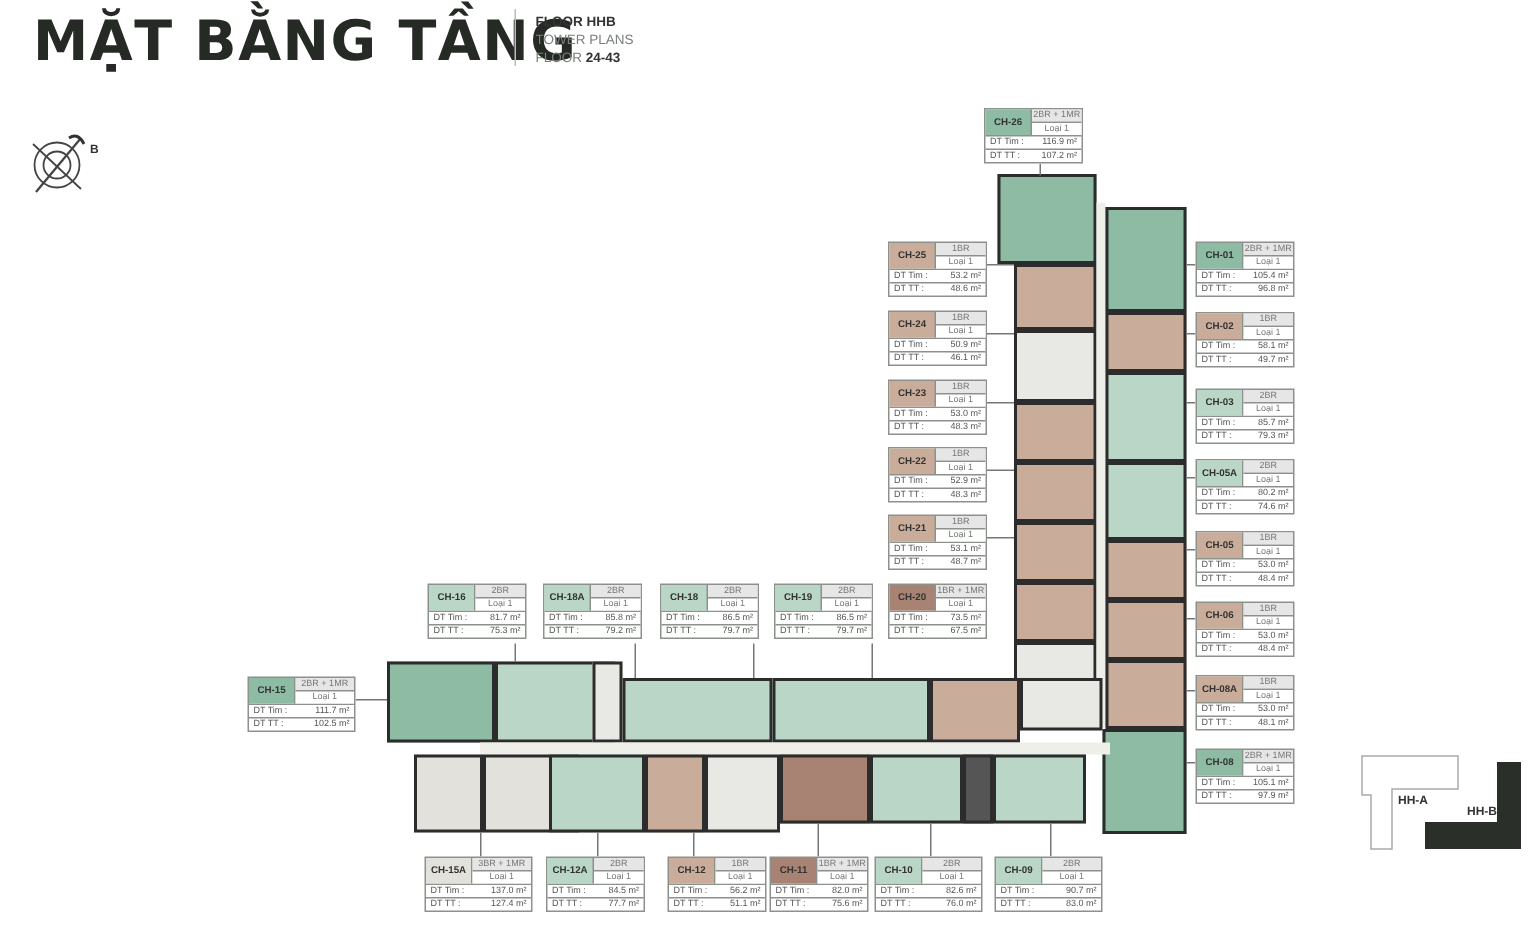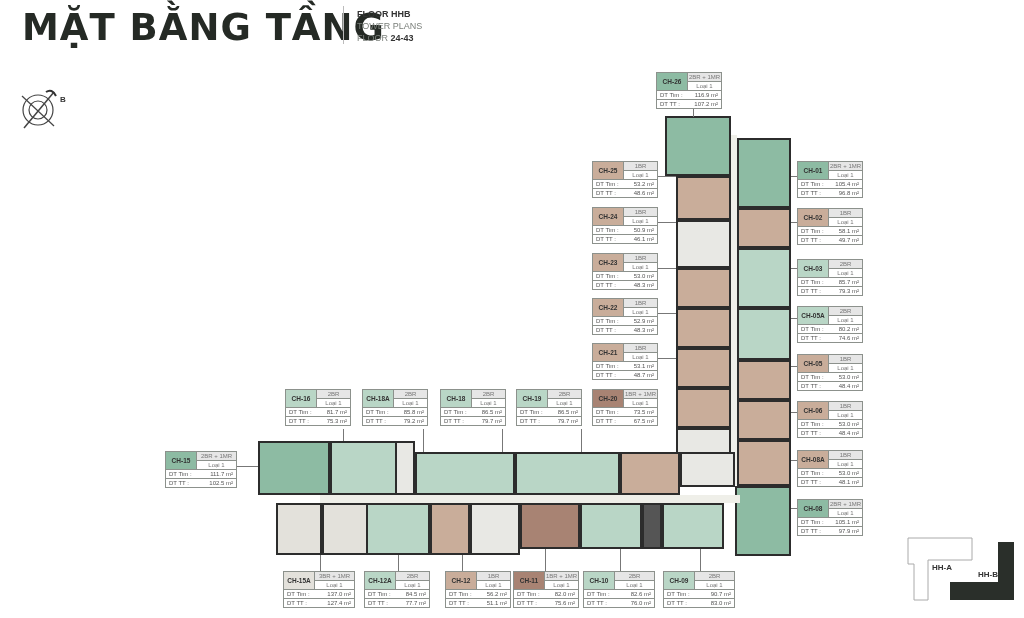--- a/index.html
+++ b/index.html
@@ -19,21 +19,21 @@
   .unit .row + .row{border-top:1px solid #8c918c;}
   .green .code{background:#b9d6c6;}
   .dgreen .code{background:#8dbba3;}
   .brown .code{background:#c9ad9a;}
   .dbrown .code{background:#a88373;}
   .grey .code{background:#e3e1db;}
   .plan{position:absolute;}
   .block{position:absolute;border:2px solid #2c2c2c;box-sizing:border-box;}
   .corr{position:absolute;background:#efefe9;}
   .leader{position:absolute;background:#777;}
-  .keyplan{position:absolute;left:900px;top:534px;width:120px;height:80px;}
+  .keyplan{position:absolute;left:900px;top:500px;width:120px;height:80px;}
 </style>
 </head>
 <body>
 
 <div class="title">MẶT BẰNG TẦNG</div>
 <div class="title-div"></div>
 <div class="subtitle">
   <div class="b">FLOOR HHB</div>
   <div>TOWER PLANS</div>
   <div><span>FLOOR</span> <span class="b">24-43</span></div>

